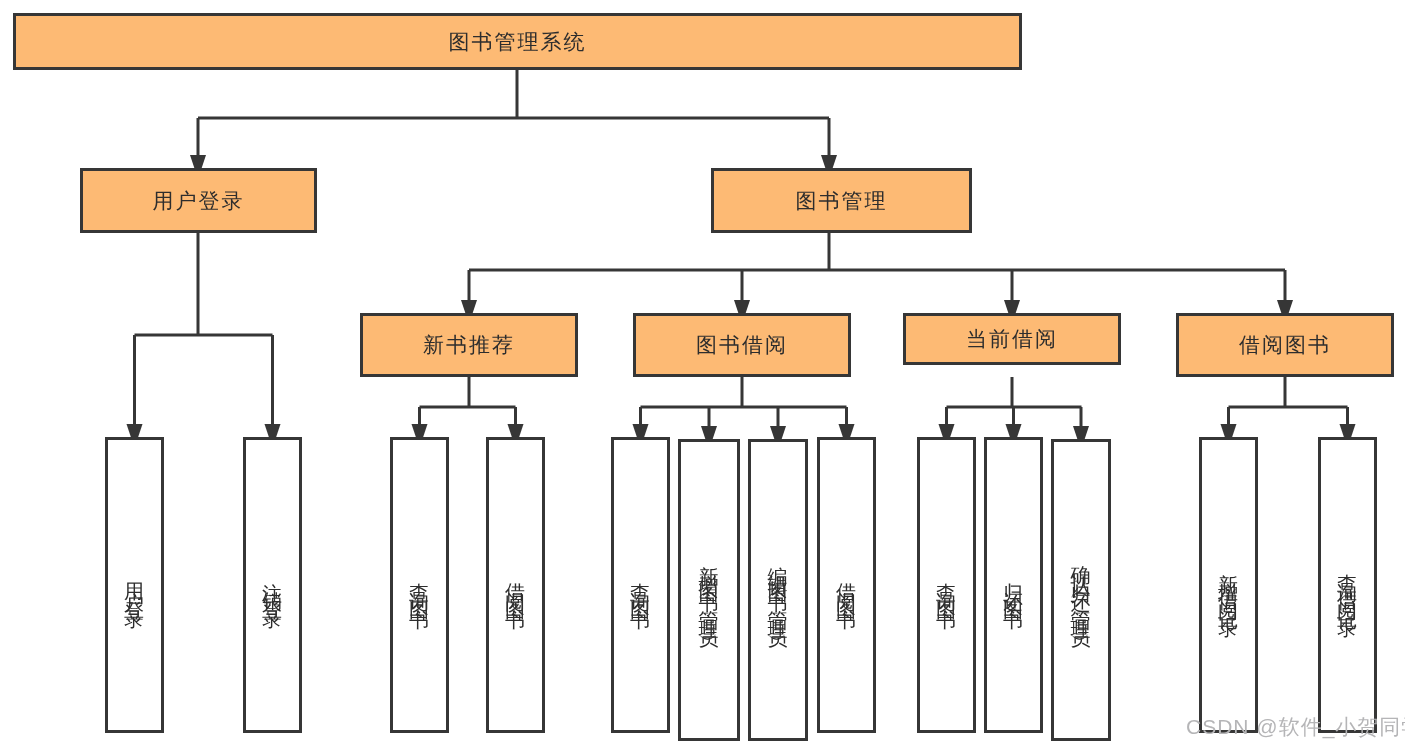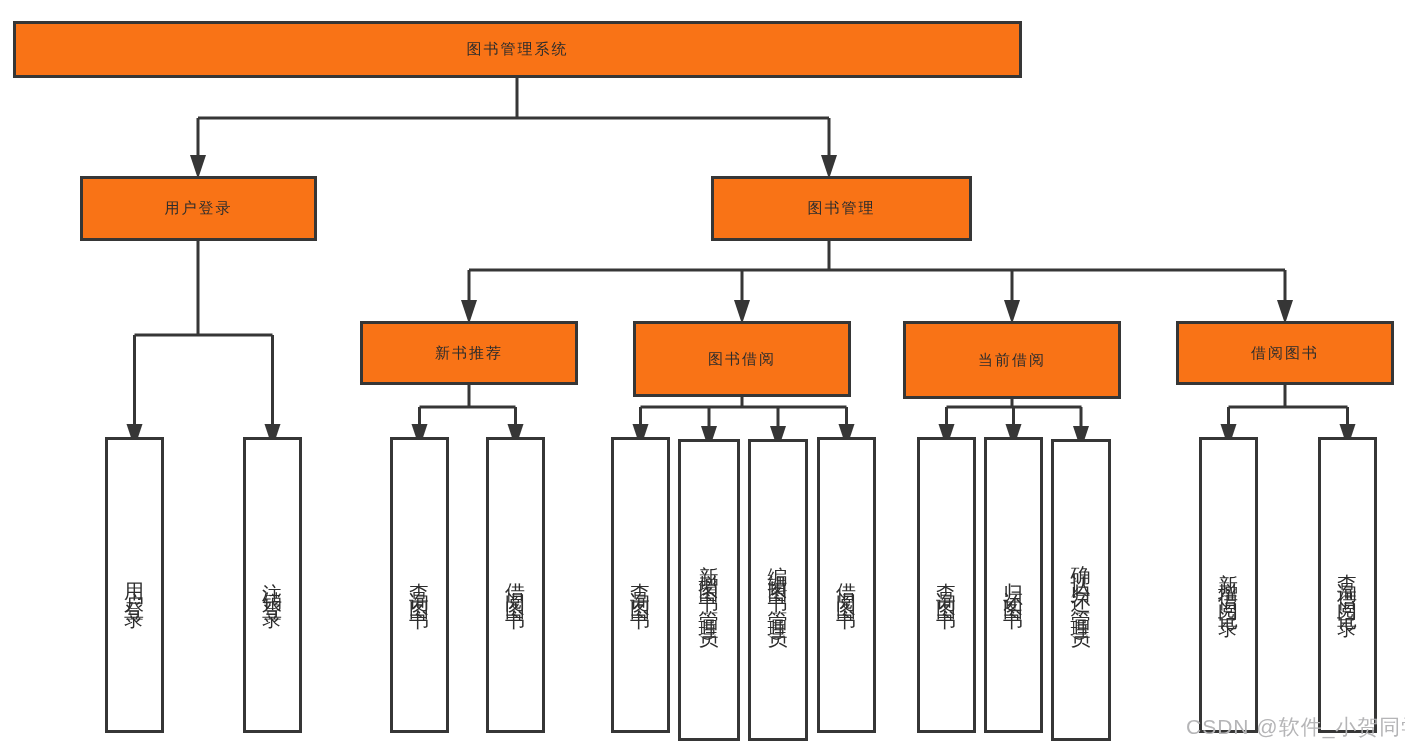--- a/index.html
+++ b/index.html
@@ -15,28 +15,27 @@
   svg.connectors {
     position: absolute;
     left: 0; top: 0;
     width: 1405px; height: 747px;
     pointer-events: none;
   }
   .hbox {
     position: absolute;
     box-sizing: border-box;
     border: 3px solid #363636;
-    background: #f97316;
+    background: #fdba74;
     display: flex;
     align-items: center;
     justify-content: center;
-    font-size: 15px;
+    font-size: 21px;
     letter-spacing: 2px;
     white-space: nowrap;
-    margin-top: 8px;
   }
   .vbox {
     position: absolute;
     box-sizing: border-box;
     border: 3px solid #363636;
     background: #ffffff;
     display: flex;
     align-items: center;
     justify-content: center;
   }
@@ -111,24 +110,24 @@
   <div class="hbox" style="left:80px; top:168px; width:237px; height:65px;">
     <span>用户登录</span>
   </div>
   <div class="hbox" style="left:711px; top:168px; width:261px; height:65px;">
     <span>图书管理</span>
   </div>
 
   <div class="hbox" style="left:360px; top:313px; width:218px; height:64px;">
     <span>新书推荐</span>
   </div>
-  <div class="hbox" style="left:633px; top:313px; width:218px; height:76px;">
+  <div class="hbox" style="left:633px; top:313px; width:218px; height:64px;">
     <span>图书借阅</span>
   </div>
-  <div class="hbox" style="left:903px; top:313px; width:218px; height:78px;">
+  <div class="hbox" style="left:903px; top:313px; width:218px; height:52px;">
     <span>当前借阅</span>
   </div>
   <div class="hbox" style="left:1176px; top:313px; width:218px; height:64px;">
     <span>借阅图书</span>
   </div>
 
   <div class="vbox" style="left:105px; top:437px; width:59px; height:296px;">
     <span>用户登录</span>
   </div>
   <div class="vbox" style="left:243px; top:437px; width:59px; height:296px;">

